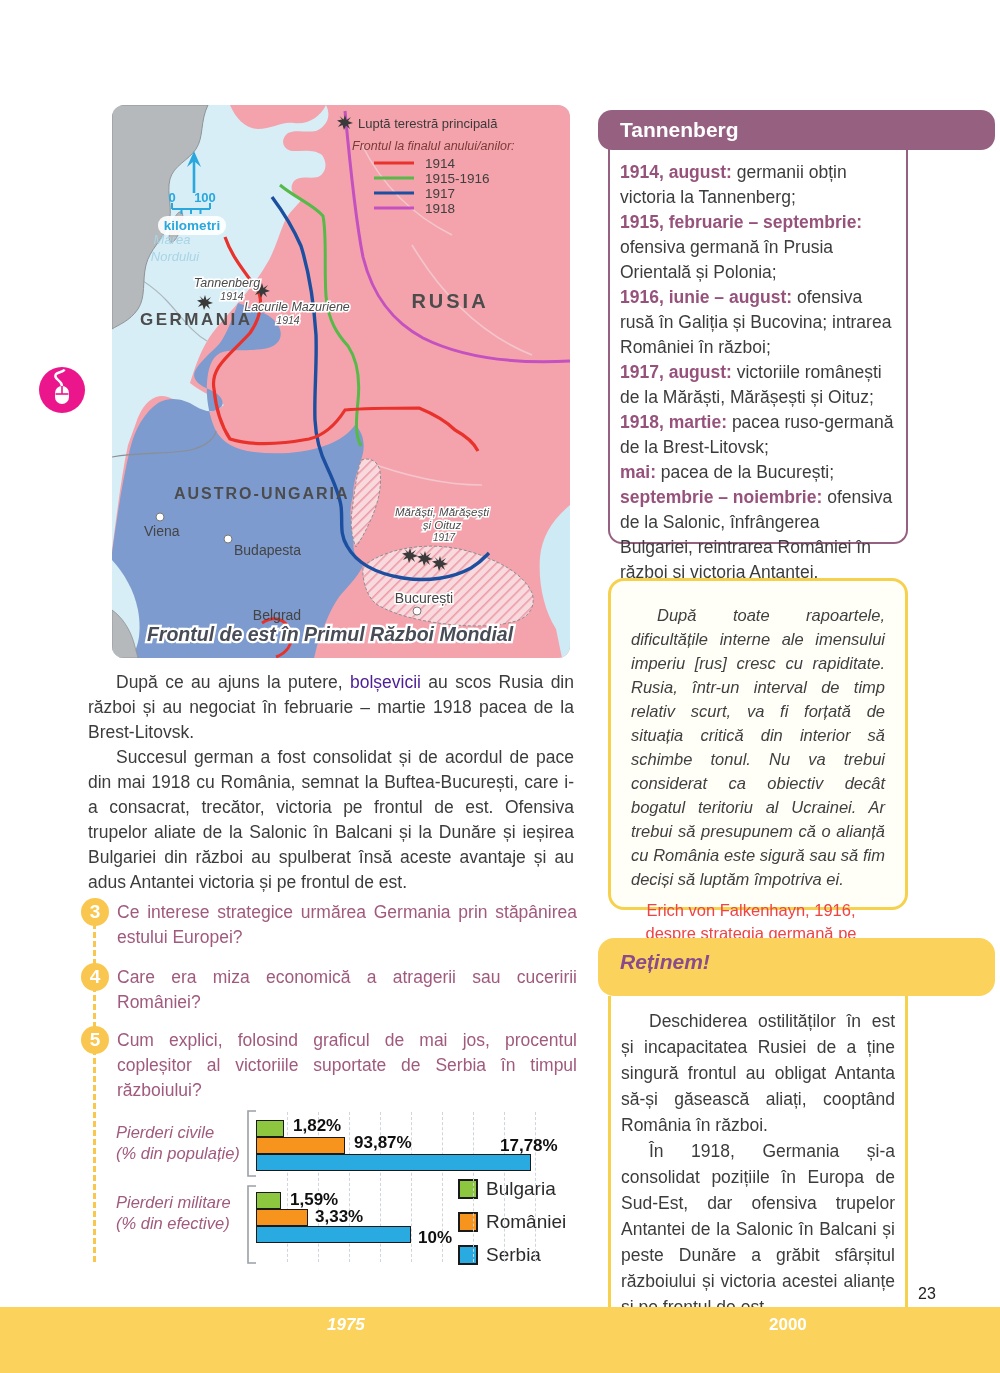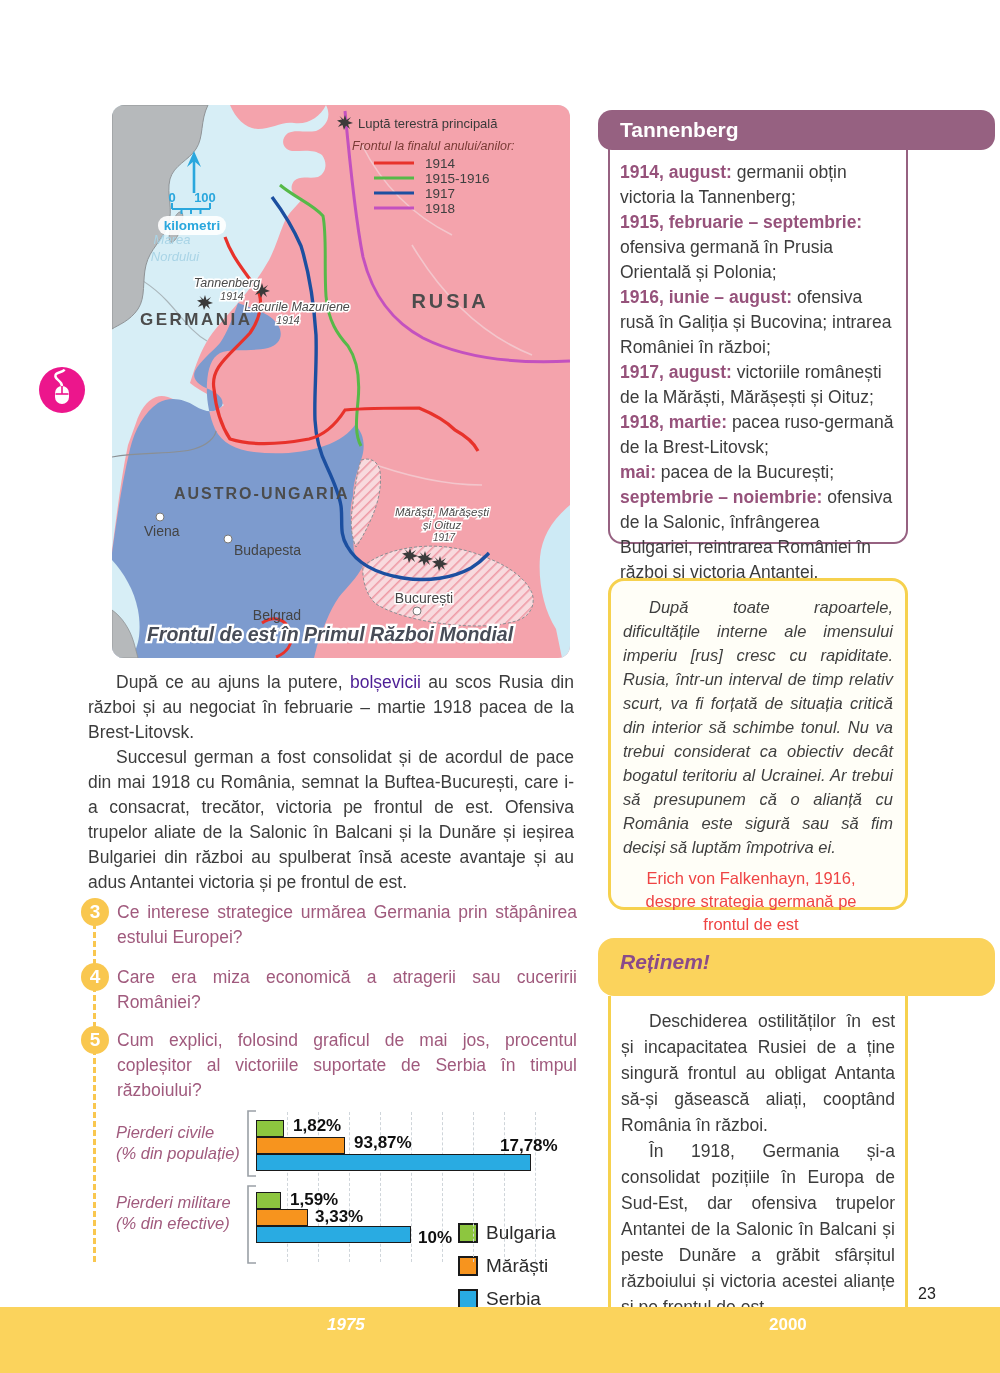--- a/index.html
+++ b/index.html
@@ -21,37 +21,37 @@
            background:#f9c74f;color:#ffffff;font-weight:bold;font-size:19px;
            display:flex;align-items:center;justify-content:center;z-index:3;}
   .qtext{margin-left:22px;color:#a05a7d;font-size:17.5px;line-height:25px;text-align:justify;}
   .dash-line{left:93px;top:914px;height:348px;border-left:3px dashed #f9c74f;z-index:1;}
 
   
   .cat-label{color:#a05a7d;font-style:italic;font-size:16.5px;line-height:21px;}
   .gl{position:absolute;top:1112px;height:150px;border-left:1px dashed #cfd5da;z-index:1;}
   .bar{position:absolute;height:17px;border:1.6px solid #1a1a1a;box-sizing:border-box;z-index:2;}
   .bar-label{position:absolute;font-weight:bold;font-size:17px;color:#101010;z-index:3;}
-  .chart-legend{left:458px;top:1178px;width:120px;display:flex;flex-direction:column;gap:11px;margin-top:44px;}
+  .chart-legend{left:458px;top:1178px;width:120px;display:flex;flex-direction:column;gap:11px;}
   .cl-row{display:flex;align-items:center;gap:8px;}
   .cl-swatch{width:20px;height:20px;border:2px solid #1a1a1a;box-sizing:border-box;}
   .cl-label{font-size:19px;color:#2b2b2b;}
 
   
   .box-header{left:598px;width:397px;border-radius:14px;color:#ffffff;}
   .crono-header{top:110px;height:40px;background:#966181;font-weight:bold;font-size:21px;
                 display:flex;align-items:center;padding-left:22px;box-sizing:border-box;}
   .crono-body{left:608px;top:148px;width:300px;height:396px;border:2px solid #966181;border-top:none;
               border-radius:0 0 14px 14px;box-sizing:border-box;padding:12px 10px 0 10px;}
   .crono-body p{margin:0;font-size:17.5px;line-height:25px;color:#3c3c3c;}
   .crono-body b{color:#96527b;}
 
   .quote-box{left:608px;top:578px;width:300px;height:332px;border:3px solid #f6d14e;border-radius:16px;
              box-sizing:border-box;background:#fffef7;padding:14px 12px 0 12px;}
-  .quote-text{margin:0;font-style:italic;color:#3f3f3f;font-size:16.5px;line-height:24px;
+  .quote-text{margin:8px;font-style:italic;color:#3f3f3f;font-size:16.5px;line-height:24px;
               text-align:justify;text-indent:26px;}
   .quote-attr{margin:8px 14px 0 0;color:#ef4444;font-size:16.5px;line-height:23px;text-align:center;}
 
   .ret-header{top:938px;height:58px;background:#fbd35c;border-radius:16px;
               display:flex;align-items:flex-start;padding:12px 0 0 22px;box-sizing:border-box;}
   .ret-title{color:#8a4b8a;font-weight:bold;font-style:italic;font-size:21px;}
   .ret-body{left:608px;top:996px;width:300px;height:334px;border:3px solid #f6d14e;border-top:none;
             border-radius:0 0 16px 16px;box-sizing:border-box;background:#ffffff;padding:12px 10px 0 10px;}
   .ret-body p{margin:0;font-size:17.5px;line-height:26px;color:#3c3c3c;text-align:justify;text-indent:28px;}
 
@@ -239,21 +239,21 @@
   <span class="bar-label" style="left:315px;top:1207px;">3,33%</span>
   <span class="bar-label" style="left:418px;top:1228px;">10%</span>
 
   <div class="abs chart-legend">
     <div class="cl-row">
       <span class="cl-swatch" style="background: rgb(141, 198, 63);"></span>
       <span class="cl-label">Bulgaria</span>
     </div>
     <div class="cl-row">
       <span class="cl-swatch" style="background: rgb(247, 148, 30);"></span>
-      <span class="cl-label">Mărăști</span>
+      <span class="cl-label">României</span>
     </div>
     <div class="cl-row">
       <span class="cl-swatch" style="background: rgb(41, 171, 226);"></span>
       <span class="cl-label">Serbia</span>
     </div>
   </div>
 
   <div class="abs box-header crono-header">
     <span>Tannenberg</span>
   </div>

